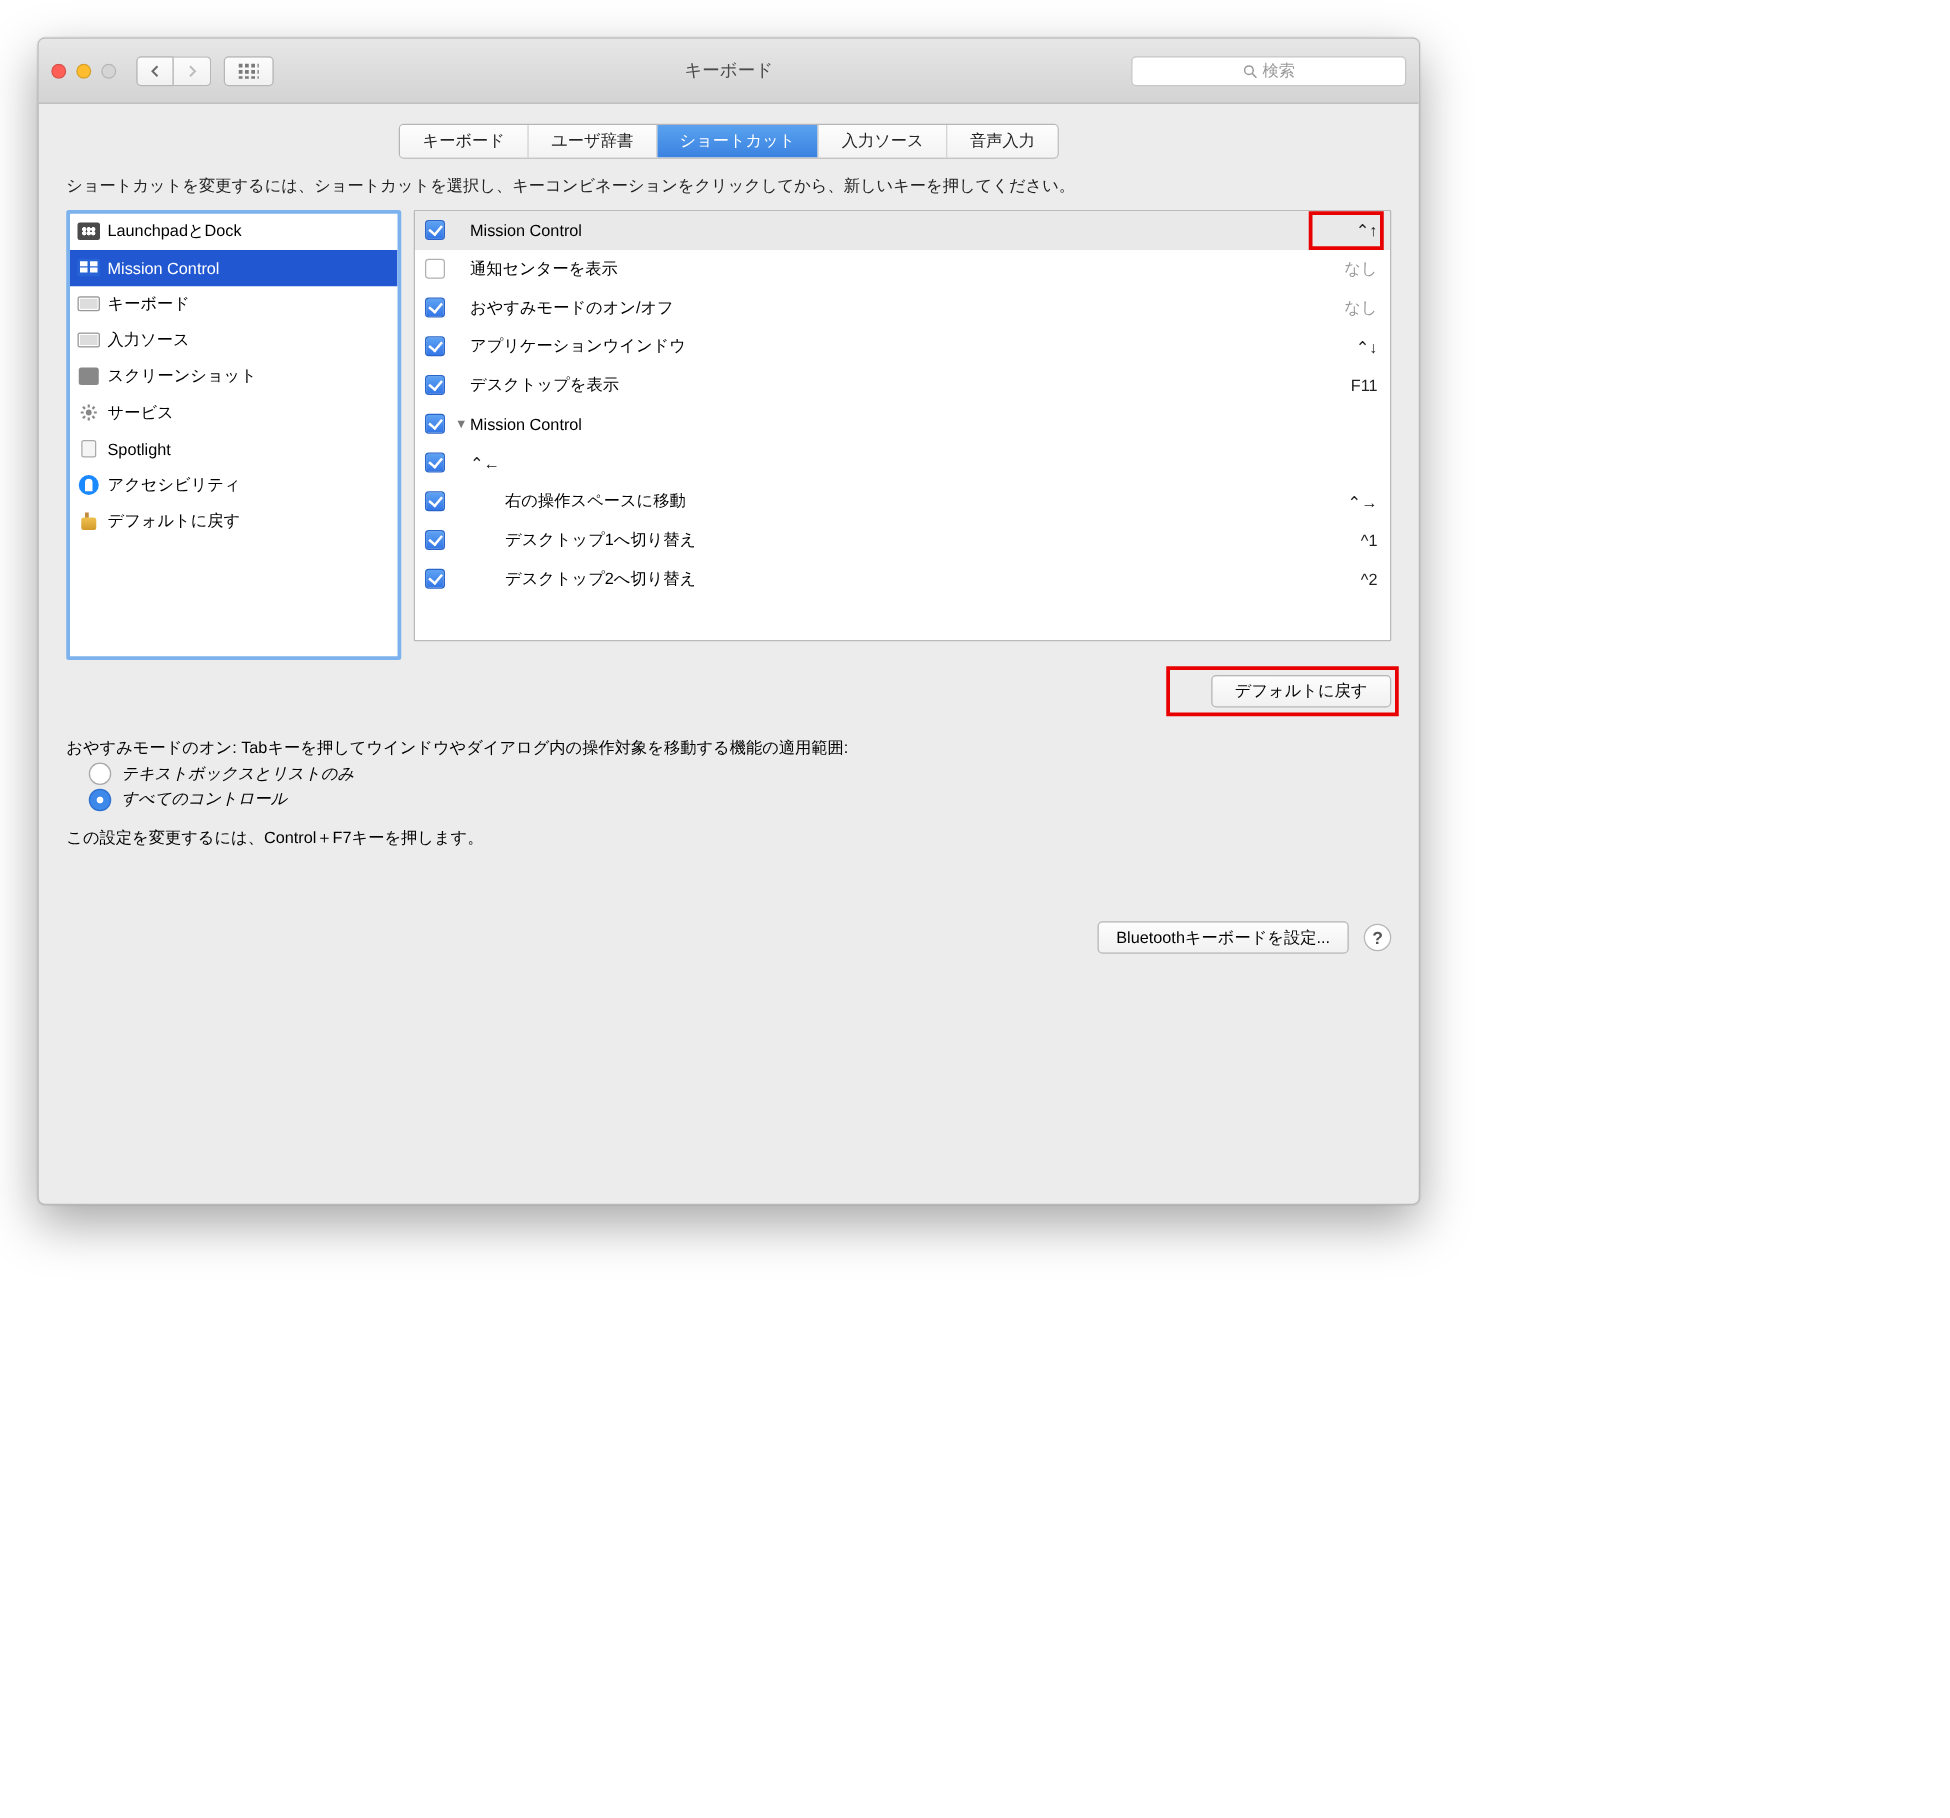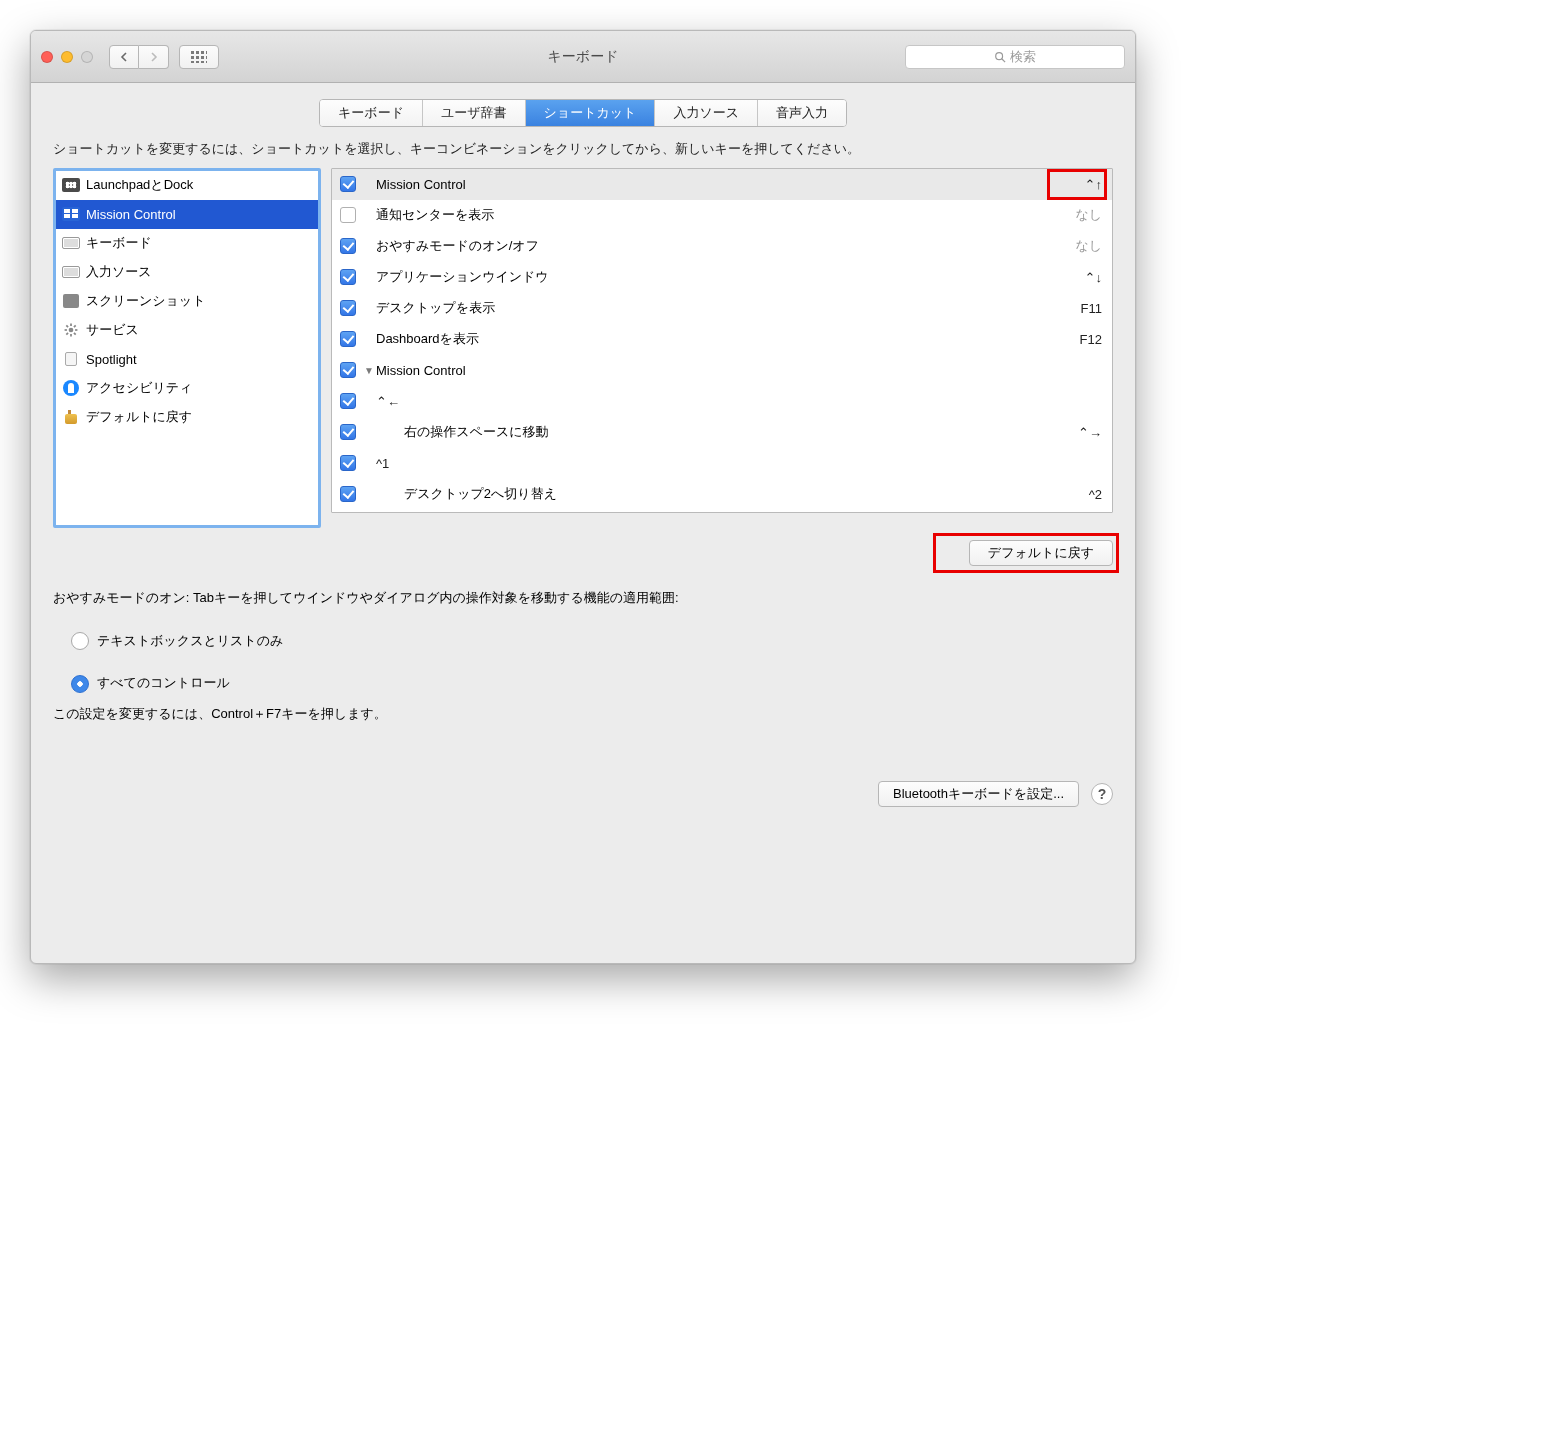--- a/index.html
+++ b/index.html
@@ -181,21 +181,21 @@
     font-size:13px;
   }
   .reset-highlight{
     position:absolute;
     right:-6px; top:-7px;
     width: 186px; height: 40px;
     border:3px solid #e80000;
     pointer-events:none;
   }
   .fka { margin-top: 22px; font-size:13px; line-height:1.6;}
-  .radio-row{display:flex;align-items:center;gap:8px;margin-top:22px;padding-left:18px;}
+  .radio-row{display:flex;align-items:center;gap:8px;margin-top:0;padding-left:18px;font-style:italic;}
   .radio{
     width:18px;height:18px;border-radius:50%;border:1px solid #a8a8a8;background:#fff;flex-shrink:0;
   }
   .radio.on{background:radial-gradient(circle,#fff 0 22%,#3e88e9 26% 100%);border-color:#2b6fd1;}
   .hint{font-size:13px;color:#000000;margin-top:10px;}
   .footer{
     display:flex;justify-content:flex-end;align-items:center;
     gap:12px;
     padding: 0 22px;
     margin-top: 56px;
@@ -395,44 +395,39 @@
             <span class="sc-bind">⌃↓</span>
           </div>
           <div class="sc-row">
             <div class="sc-chk on"></div>
             <span class="sc-disclosure"></span>
             <span class="sc-name">デスクトップを表示</span>
             <span class="sc-bind">F11</span>
           </div>
           <div class="sc-row">
             <div class="sc-chk on"></div>
-            <span class="sc-disclosure"></span>
-            <span class="sc-name">Dashboardを表示</span>
-            <span class="sc-bind">F12</span>
-          </div>
-          <div class="sc-row">
-            <div class="sc-chk on"></div>
             <span class="sc-disclosure">▼</span>
             <span class="sc-name">Mission Control</span>
             <span class="sc-bind"></span>
           </div>
           <div class="sc-row">
             <div class="sc-chk on"></div>
             <span class="sc-disclosure"></span>
             <span class="sc-bind">⌃←</span>
           </div>
           <div class="sc-row">
             <div class="sc-chk on"></div>
             <span class="sc-disclosure"></span>
             <span class="sc-name indent1">右の操作スペースに移動</span>
             <span class="sc-bind">⌃→</span>
           </div>
           <div class="sc-row">
             <div class="sc-chk on"></div>
             <span class="sc-disclosure"></span>
+            <span class="sc-name indent1">デスクトップ1へ切り替え</span>
             <span class="sc-bind">^1</span>
           </div>
           <div class="sc-row">
             <div class="sc-chk on"></div>
             <span class="sc-disclosure"></span>
             <span class="sc-name indent1">デスクトップ2へ切り替え</span>
             <span class="sc-bind">^2</span>
           </div>
         </div>
     </div>

